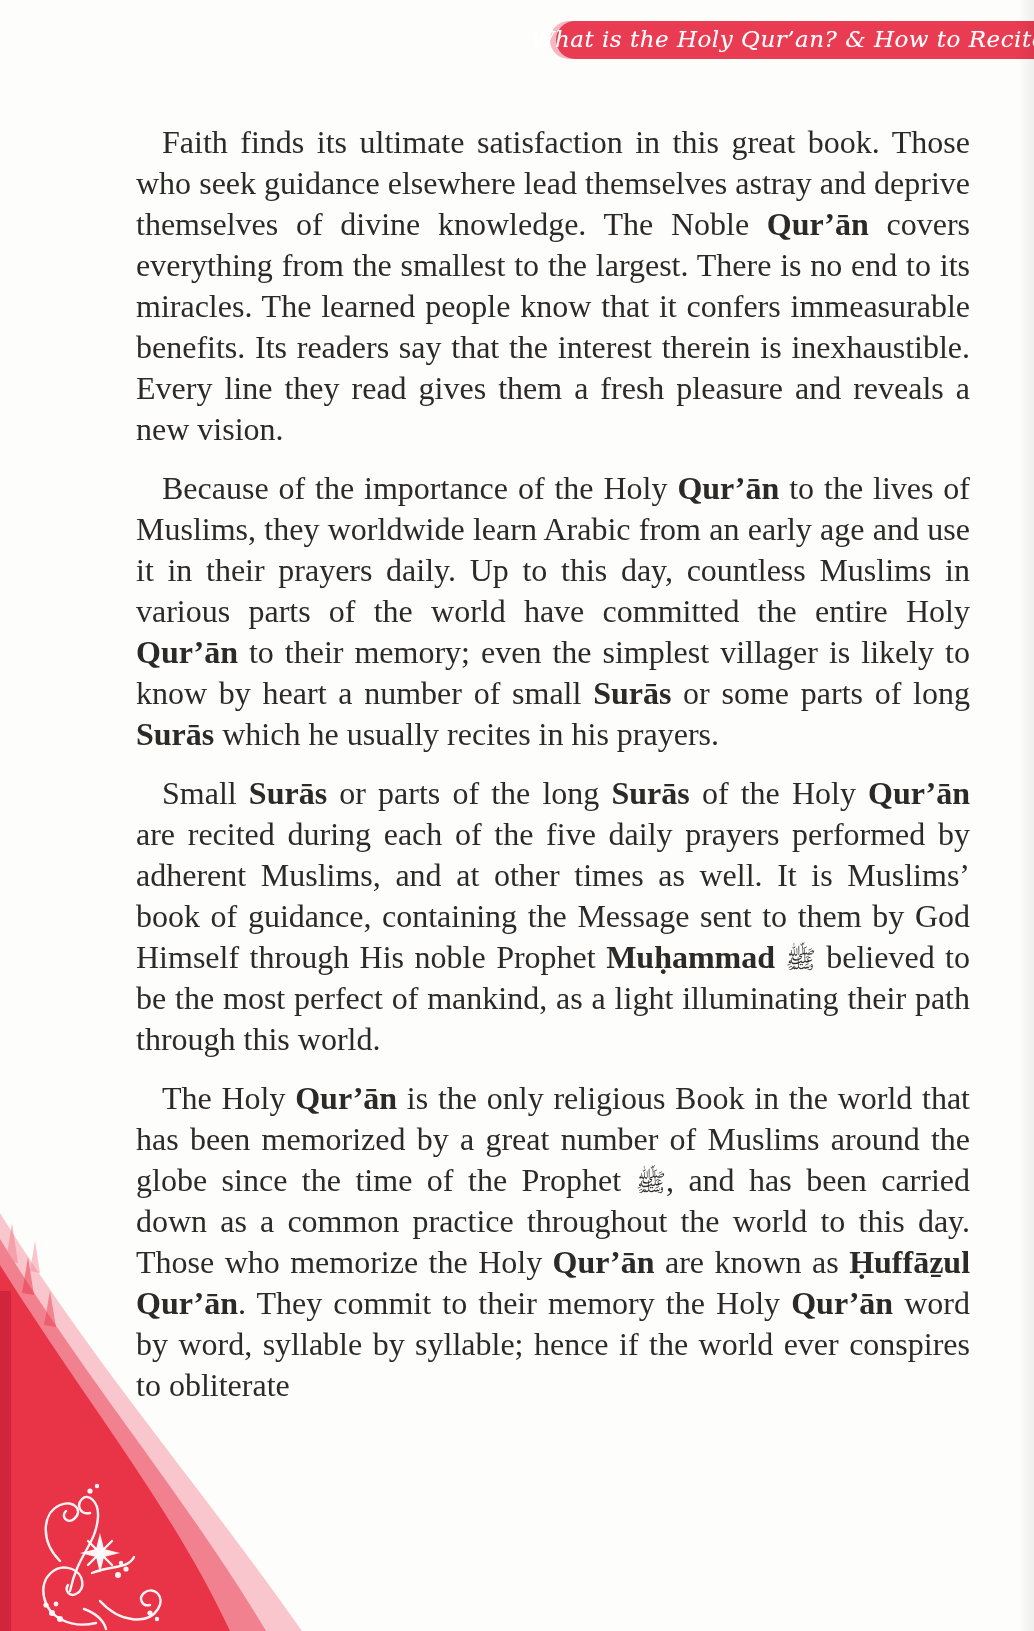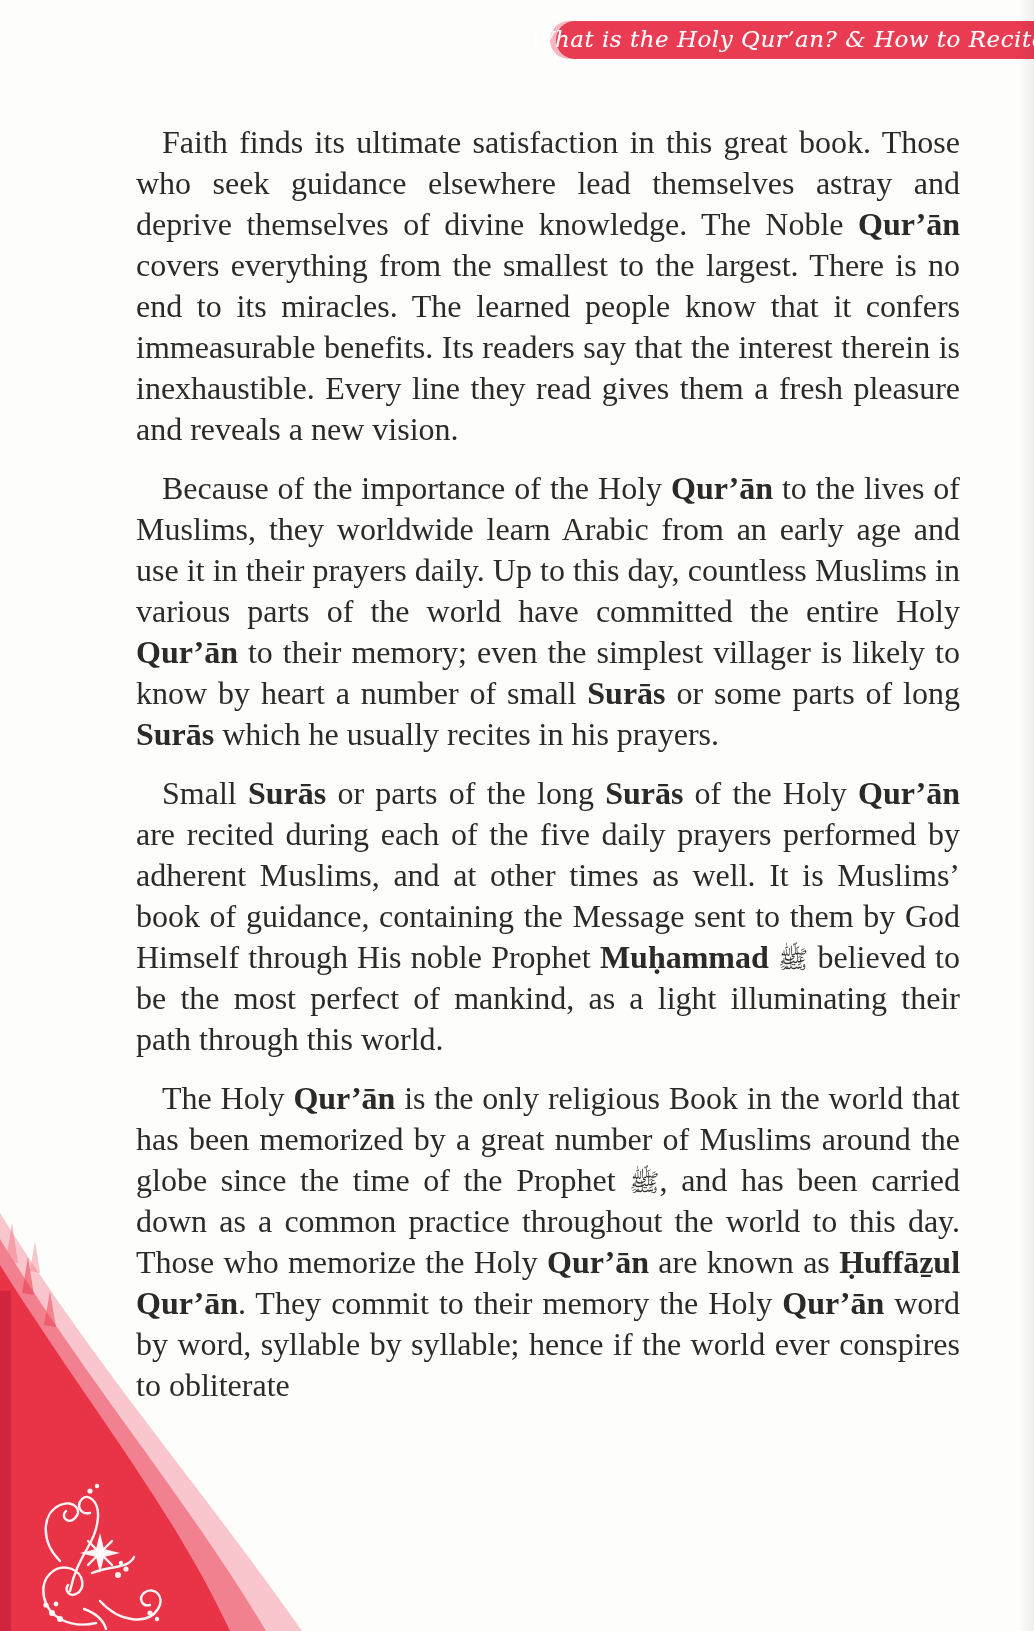--- a/index.html
+++ b/index.html
@@ -47,21 +47,21 @@
   }
   
   .content{
     position:absolute;
     left:136px;top:122px;width:838px;
     color:var(--body-text);
     font-size:32px;
     line-height:41px;
     text-align:justify;
   }
-  .content p{margin:0 14px 18px 0;text-indent:26px;}
+  .content p{margin:0 4px 18px 0;text-indent:26px;}
   .content .b{font-weight:bold;}
   .content .pbuh{
     font-family:"DejaVu Sans","Liberation Sans",sans-serif;
     font-size:25px;
     line-height:1;
   }
   
   .swoosh{position:absolute;left:0;bottom:0;width:540px;height:470px;display:block;}
   .sw-light{fill:var(--swoosh-light-pink);}
   .sw-mid{fill:var(--swoosh-mid-pink);}

